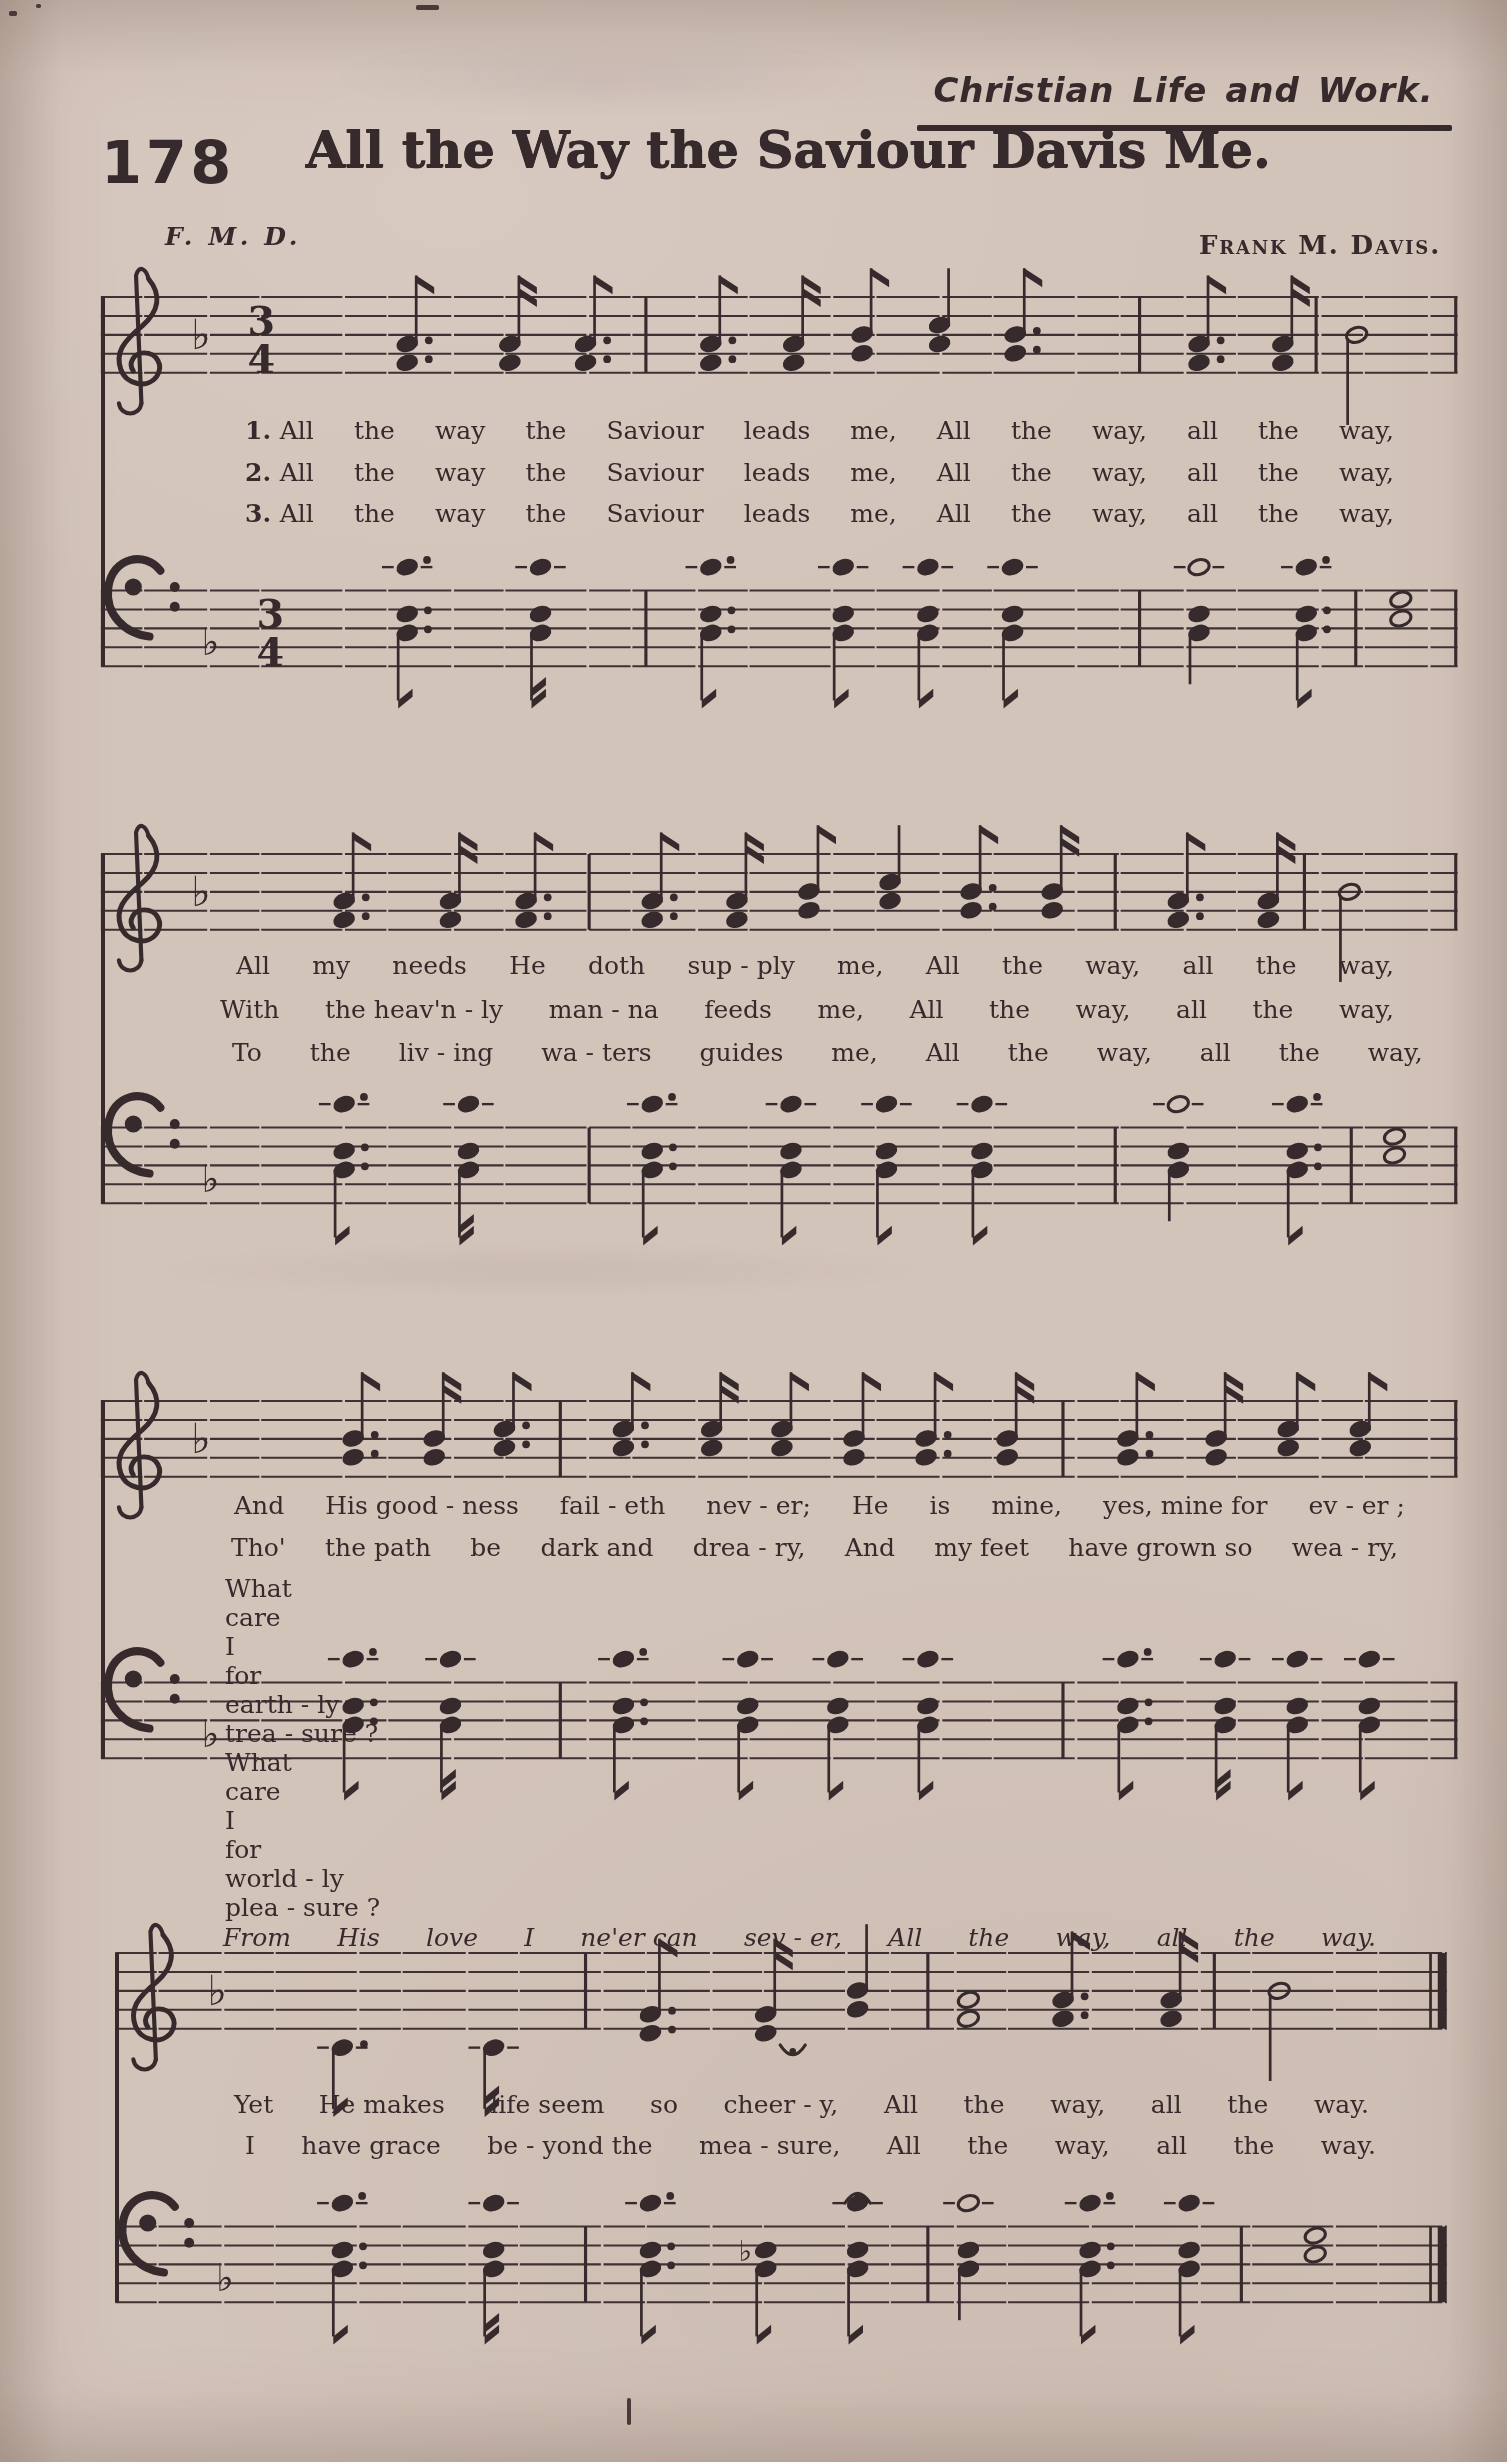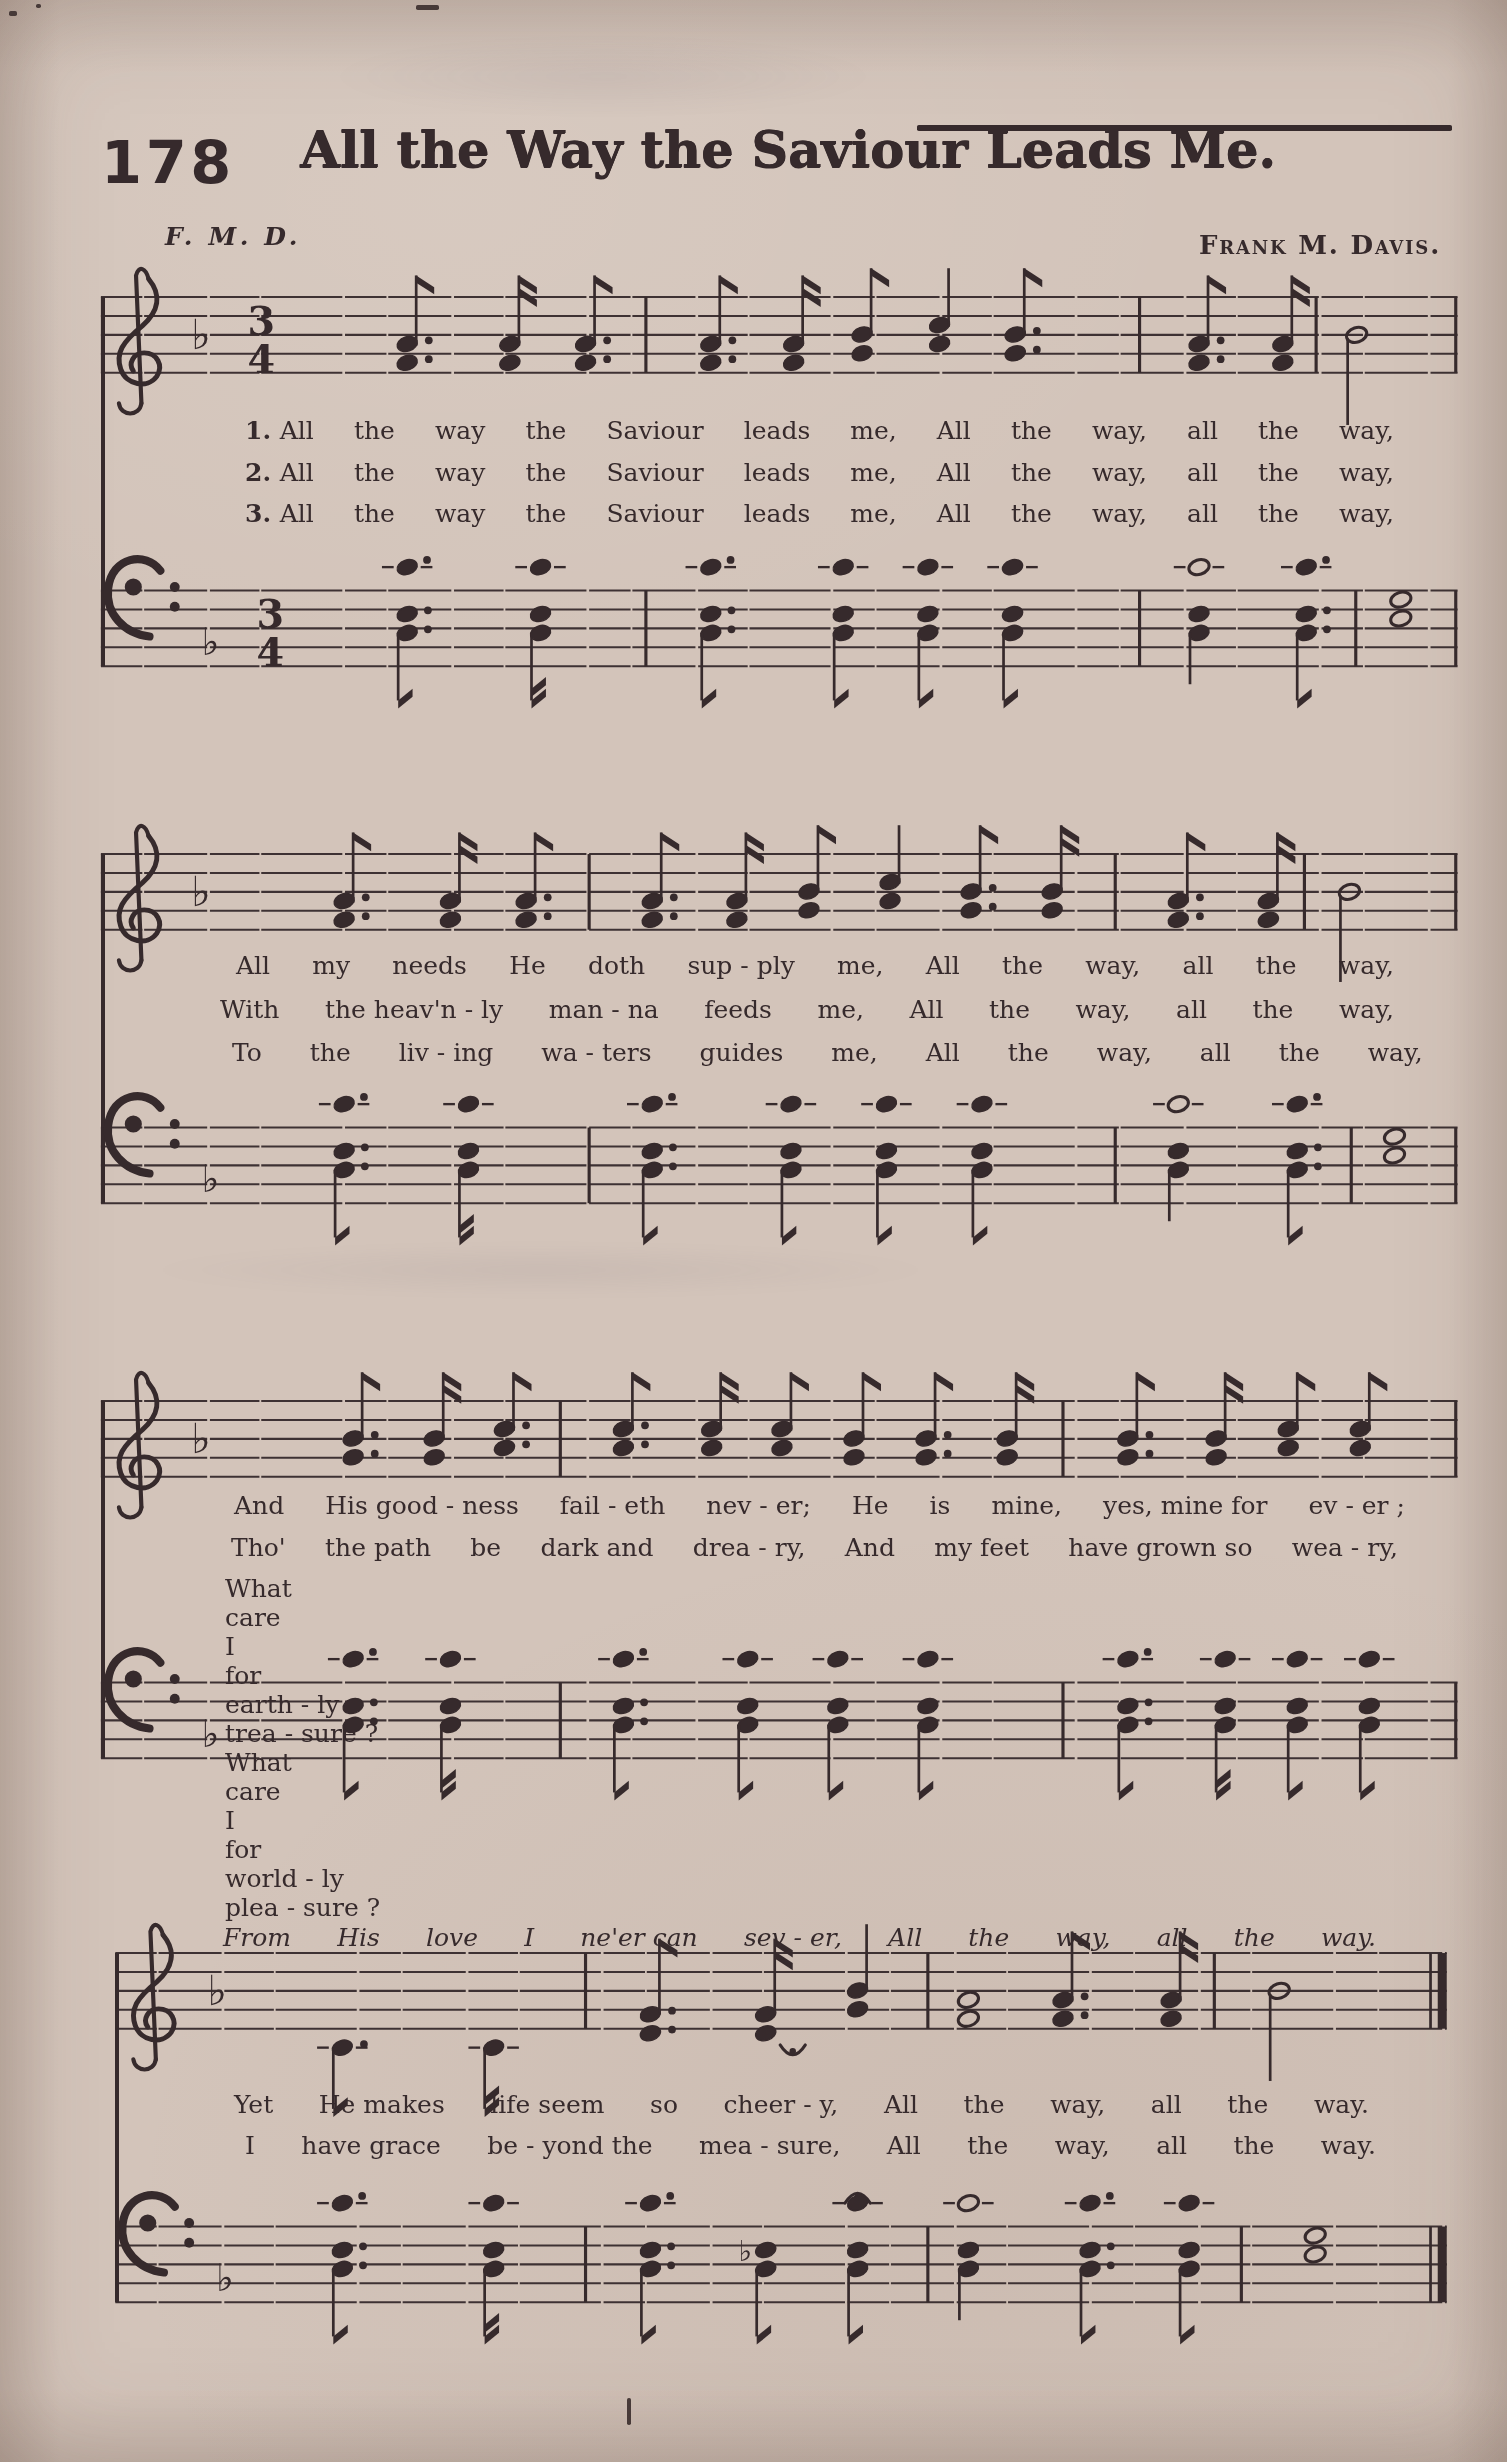--- a/index.html
+++ b/index.html
@@ -48,23 +48,24 @@
   }
   .lyric-line b{font-weight:700;}
   .speck{position:absolute;background:#473a38;border-radius:1.8px;}
   .smudge{position:absolute;filter:blur(5.4px);opacity:.16;
     background:radial-gradient(closest-side, rgba(90,80,95,.5), rgba(0,0,0,0));}
 </style>
 </head>
 <body>
 
 <div class="page">
+  <div class="header-title">Christian Life and Work.</div>
   <div class="header-rule"></div>
   <div class="hymn-number">178</div>
-  <div class="hymn-title">All the Way the Saviour Leads Me.</div>
+  <div class="hymn-title">All the Way the Saviour Davis Me.</div>
   <div class="author">F. M. D.</div>
   <div class="composer">Frank M. Davis.</div>
 
   <div id="music-root">
       <div>
         <div class="system-line" style="left: 101px; top: 297px; height: 369px;"></div>
         <div class="lyric-line" style="top: 416px; left: 245px; width: 1149px;">
           <span><b>1. </b>All</span>
           <span>the</span>
           <span>way</span>

